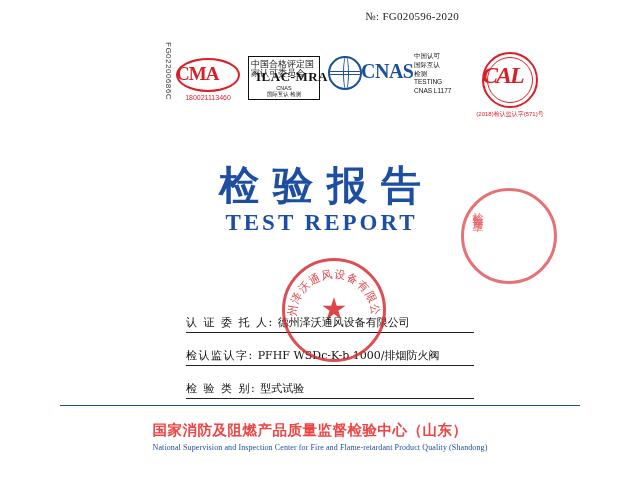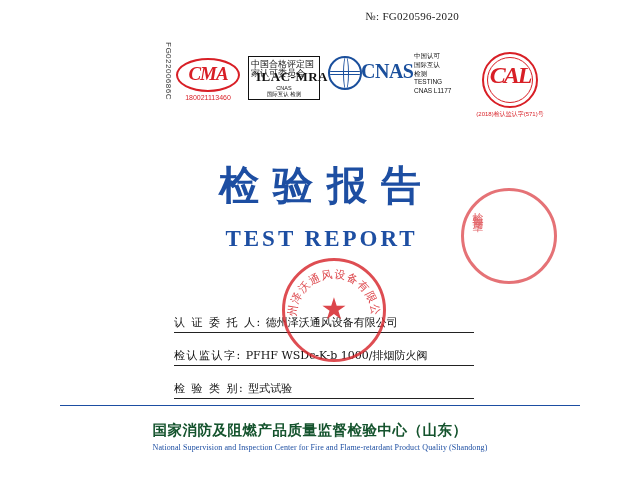--- a/index.html
+++ b/index.html
@@ -61,24 +61,22 @@
     left: 0; top: 0;
     width: 64px; height: 34px;
     border: 2px solid #d81f26;
     border-radius: 50%;
     box-sizing: border-box;
   }
   .cma .txt {
     position: absolute;
     left: 0; top: 5px;
     width: 64px;
-    text-align: center;
-    font-family: "Liberation Serif", serif;
-    font-weight: bold;
-    font-style: italic;
+    font-family: "Liberation Serif", serif;
+    font-weight: bold;
     font-size: 19px;
     color: #d81f26;
     letter-spacing: -1px;
   }
   .cma .num {
     position: absolute;
     left: -12px;
     top: 36px;
     width: 88px;
     text-align: center;
@@ -204,21 +202,21 @@
     left: 7px; top: 5px;
     width: 46px; height: 46px;
     border: 1px solid #d81f26;
     border-radius: 50%;
     box-sizing: border-box;
   }
   .ccc .mark {
     position: absolute;
     left: 2px; top: 10px;
     width: 56px;
-    text-align: center;
+    text-align: left;
     font-family: "Liberation Serif", serif;
     font-style: italic;
     font-weight: bold;
     font-size: 24px;
     color: #d81f26;
     letter-spacing: -2px;
   }
   .ccc .cap {
     position: absolute;
     left: -14px; top: 58px;
@@ -246,36 +244,36 @@
     top: 210px;
     left: 0;
     width: 640px;
     text-align: center;
     font-family: "Liberation Serif", serif;
     font-size: 23px;
     font-weight: bold;
     color: #1d4ea2;
     letter-spacing: 3px;
     text-indent: 3px;
-    margin-top: 16px;
   }
   
   .fields {
     position: absolute;
     left: 174px;
     top: 300px;
     width: 300px;
   }
   .field {
     position: relative;
     height: 30px;
     border-bottom: 1px solid #222;
     display: flex;
     align-items: flex-end;
     padding-bottom: 2px;
+    margin-left: 12px;
   }
   .field .lbl {
     font-family: "DejaVu Serif", serif;
     font-size: 11px;
     color: #111;
     letter-spacing: 1.5px;
     white-space: nowrap;
   }
   .field .val {
     font-family: "DejaVu Serif", serif;
@@ -384,21 +382,21 @@
     font-weight: bold;
     color: #1d4ea2;
     letter-spacing: 0.5px;
     margin-top: 1px;
   }
   .foot-txt { padding-top: 2px; }
   .foot-cn {
     font-family: "DejaVu Serif", serif;
     font-size: 14.5px;
     font-weight: bold;
-    color: #14532d;
+    color: #ef4444;
     letter-spacing: 0.5px;
   }
   .foot-en {
     font-family: "Liberation Serif", serif;
     font-size: 8px;
     color: #1d4ea2;
     margin-top: 3px;
     letter-spacing: 0.1px;
   }
 </style>

